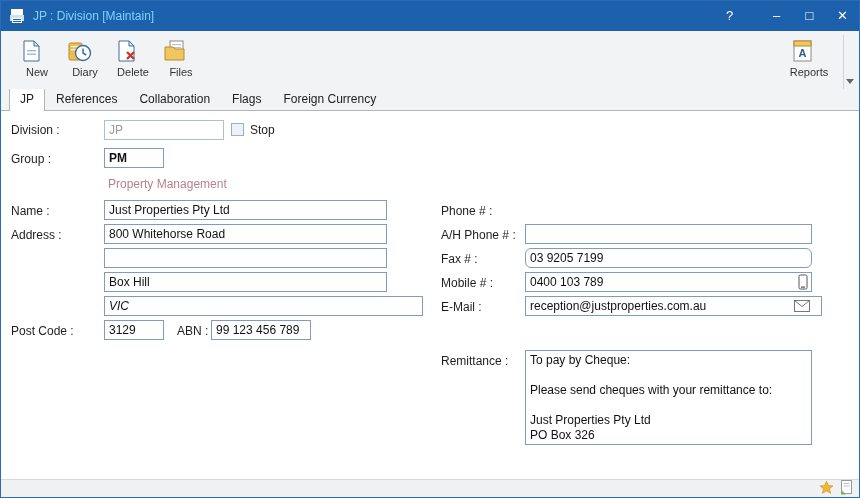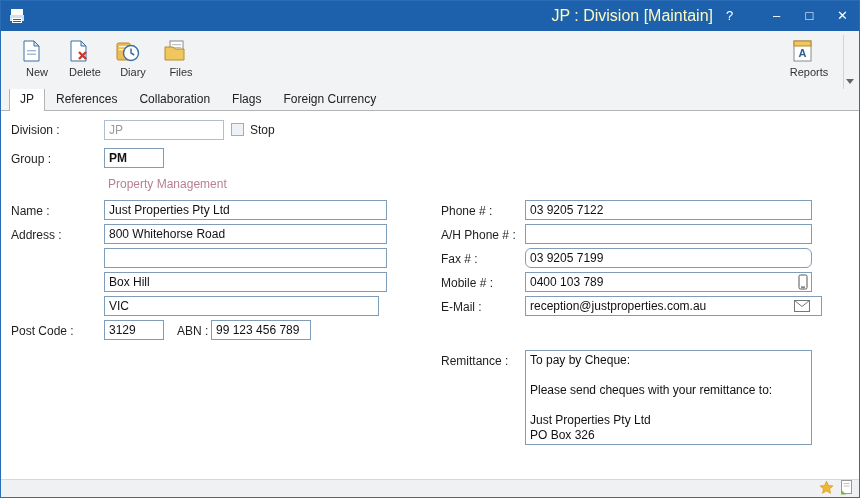--- a/index.html
+++ b/index.html
@@ -4,21 +4,21 @@
 <style>
   * { box-sizing: border-box; margin: 0; padding: 0; }
   html,body { width:860px; height:498px; }
   body { font-family:"Liberation Sans", sans-serif; font-size:12px; background:#fff; }
 
   .window { width:860px; height:498px; border:1px solid #2a6db6; display:flex; flex-direction:column; background:#fff; overflow:hidden; }
 
   
   .titlebar { height:30px; background:#1d61ad; display:flex; align-items:center; padding-left:7px; flex:0 0 30px; }
   .app-icon { width:18px; height:18px; display:flex; align-items:center; justify-content:center; margin-right:7px; }
-  .title { color:#fef9c3; font-size:16px; flex:1; white-space:nowrap;text-align:right; }
+  .title { color:#7dd3fc; font-size:12px; flex:1; white-space:nowrap; }
   .win-btn { width:33px; height:30px; line-height:30px; text-align:center; color:#fff; font-size:13px; cursor:default; }
   .win-btn.help { margin-right:14px; }
 
   
   .toolbar { height:58px; background:#f2f3f5; display:flex; padding:4px 4px 0 6px; flex:0 0 58px; position:relative; }
   .tool { width:48px; display:flex; flex-direction:column; align-items:center; cursor:default; }
   .ticon { height:32px; display:flex; align-items:center; justify-content:center; }
   .tlabel { font-size:11px; color:#333; margin-top:-1px;padding-left:12px; }
   .tool-right { margin-left:auto; margin-right:14px; }
   .overflow { width:12px; border-left:1px solid #cfd4da; margin-left:2px; display:flex; align-items:flex-end; justify-content:center; padding-bottom:5px; }
@@ -73,38 +73,38 @@
           <path d="M16 3v5h5z" fill="#dce8f5" stroke="#3a6ea5"></path>
           <rect x="9" y="12" width="9" height="1.4" fill="#9cb8d4"></rect>
           <rect x="9" y="15.5" width="9" height="1.4" fill="#9cb8d4"></rect>
         </svg>
       </span>
       <span class="tlabel">New</span>
     </div>
     <div class="tool">
       <span class="ticon">
         <svg width="26" height="26" viewBox="0 0 26 26">
-          <path d="M5 3h10l5 5v15H5z" fill="#ffffff" stroke="#3a6ea5"></path>
-          <path d="M15 3v5h5z" fill="#dce8f5" stroke="#3a6ea5"></path>
-          <path d="M13 14l7 7M20 14l-7 7" stroke="#c23b2e" stroke-width="2.4" fill="none"></path>
-        </svg>
-      </span>
-      <span class="tlabel">Delete</span>
-    </div>
-    <div class="tool">
-      <span class="ticon">
-        <svg width="26" height="26" viewBox="0 0 26 26">
           <rect x="3" y="5" width="13" height="17" rx="1.5" fill="#edbd55" stroke="#b78a2e"></rect>
           <rect x="5" y="8" width="9" height="1.2" fill="#fff7e0"></rect>
           <rect x="5" y="11" width="9" height="1.2" fill="#fff7e0"></rect>
           <circle cx="17" cy="15" r="7.5" fill="#ffffff" stroke="#3a6ea5" stroke-width="1.4"></circle>
           <path d="M17 10.5V15l3.2 2" stroke="#3a6ea5" stroke-width="1.5" fill="none"></path>
         </svg>
       </span>
       <span class="tlabel">Diary</span>
+    </div>
+    <div class="tool">
+      <span class="ticon">
+        <svg width="26" height="26" viewBox="0 0 26 26">
+          <path d="M5 3h10l5 5v15H5z" fill="#ffffff" stroke="#3a6ea5"></path>
+          <path d="M15 3v5h5z" fill="#dce8f5" stroke="#3a6ea5"></path>
+          <path d="M13 14l7 7M20 14l-7 7" stroke="#c23b2e" stroke-width="2.4" fill="none"></path>
+        </svg>
+      </span>
+      <span class="tlabel">Delete</span>
     </div>
     <div class="tool">
       <span class="ticon">
         <svg width="26" height="26" viewBox="0 0 26 26">
           <rect x="8" y="3" width="13" height="16" fill="#ffffff" stroke="#8a8a8a"></rect>
           <rect x="10" y="6" width="9" height="1.2" fill="#b8c4cf"></rect>
           <rect x="10" y="9" width="9" height="1.2" fill="#b8c4cf"></rect>
           <path d="M3 9h8l2 2h9v11H3z" fill="#f0c75e" stroke="#b78a2e"></path>
         </svg>
       </span>
@@ -145,29 +145,28 @@
     <input class="tb bold" style="left: 103px; top: 37px; width: 60px;" value="PM">
     <span class="desc" style="left:107px; top:66px;">Property Management</span>
 
     <span class="lbl" style="left:10px; top:93px;">Name :</span>
     <input class="tb" style="left: 103px; top: 89px; width: 283px;" value="Just Properties Pty Ltd">
 
     <span class="lbl" style="left:10px; top:117px;">Address :</span>
     <input class="tb" style="left: 103px; top: 113px; width: 283px;" value="800 Whitehorse Road">
     <input class="tb" style="left: 103px; top: 137px; width: 283px;" value="">
     <input class="tb" style="left: 103px; top: 161px; width: 283px;" value="Box Hill">
-    <input class="tb" style="left: 103px; top: 185px; width: 275px;" value="VIC">
+    <input class="tb" style="left: 103px; top: 185px; width: 319px; font-style: italic;" value="VIC">
 
     <span class="lbl" style="left:10px; top:213px;">Post Code :</span>
     <input class="tb" style="left: 103px; top: 209px; width: 60px;" value="3129">
     <span class="lbl" style="left:176px; top:213px;">ABN :</span>
     <input class="tb" style="left: 210px; top: 209px; width: 100px;" value="99 123 456 789">
 
     <span class="lbl" style="left:440px; top:93px;">Phone # :</span>
-    <input class="tb" style="left: 524px; top: 89px; width: 287px;" value="03 9205 7122">
 
     <span class="lbl" style="left:440px; top:117px;">A/H Phone # :</span>
     <input class="tb" style="left: 524px; top: 113px; width: 287px;" value="">
 
     <span class="lbl" style="left:440px; top:141px;">Fax # :</span>
     <input class="tb" style="left: 524px; top: 137px; width: 287px; border-radius: 6px;" value="03 9205 7199">
 
     <span class="lbl" style="left:440px; top:165px;">Mobile # :</span>
     <input class="tb" style="left: 524px; top: 161px; width: 287px;" value="0400 103 789">
     <span class="field-icon" style="left:797px; top:163px;">

